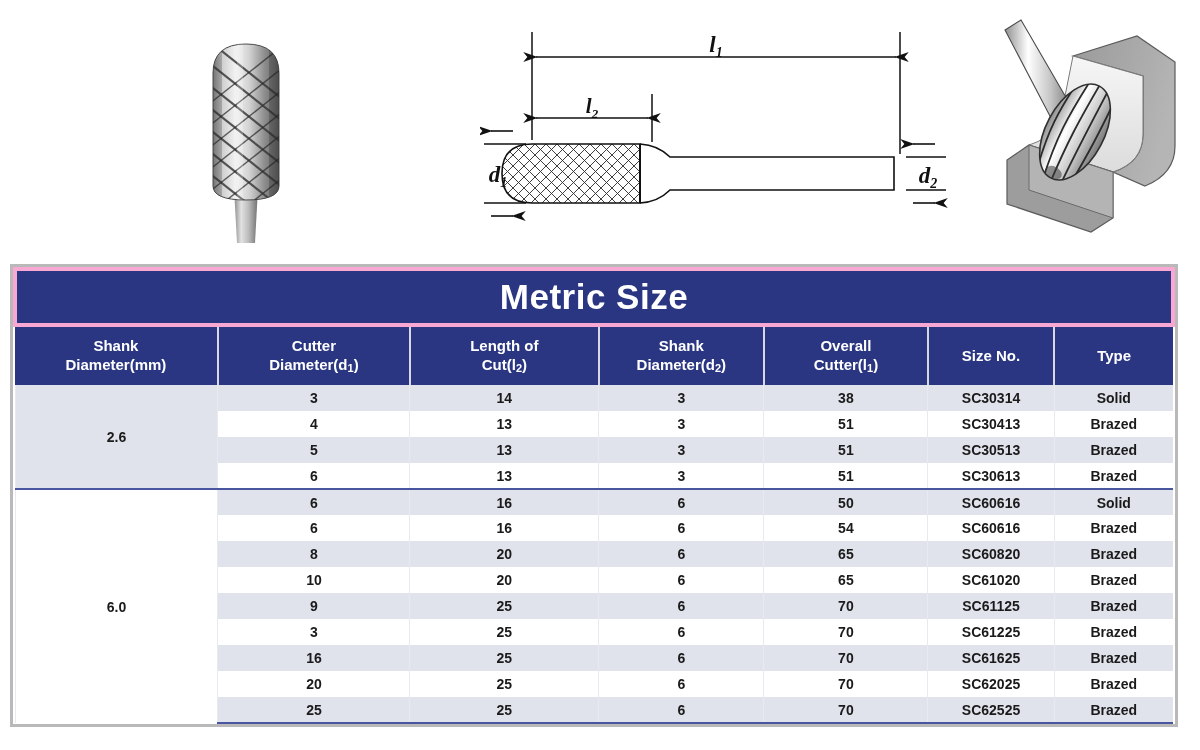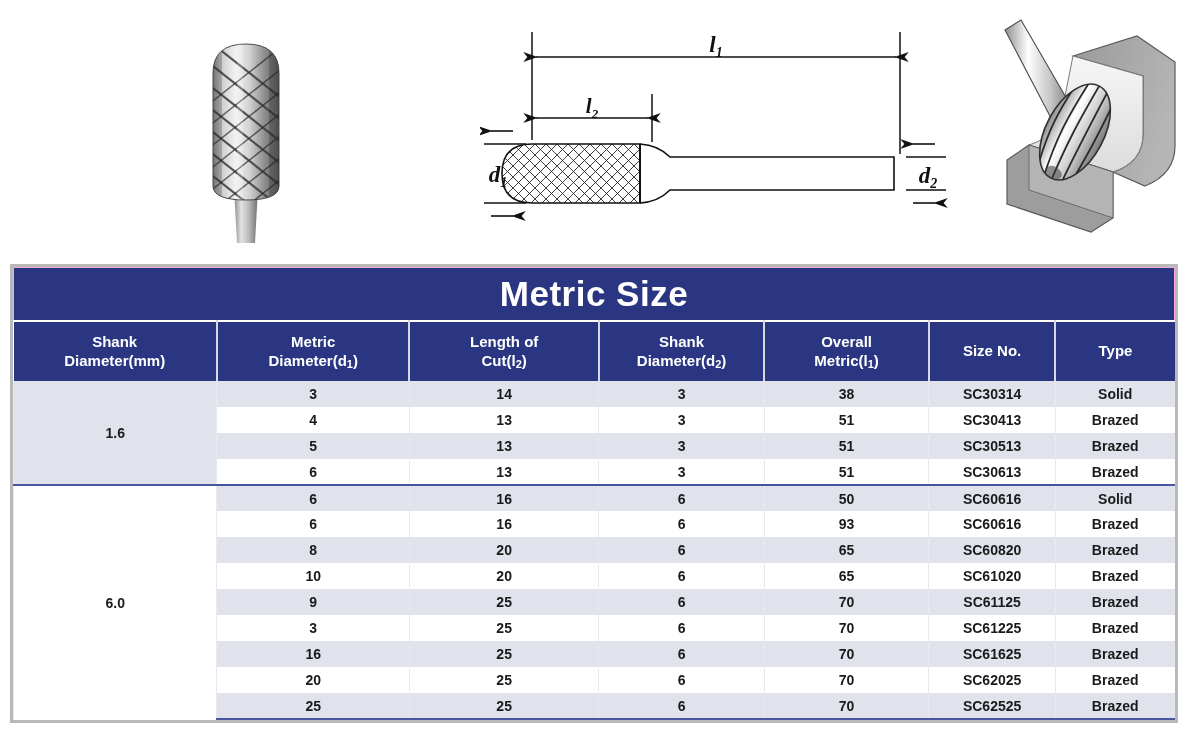--- a/index.html
+++ b/index.html
@@ -58,21 +58,21 @@
   
   .title-cell {
     background: #2a3682;
     color: #ffffff;
     font-size: 35px;
     font-weight: bold;
     text-align: center;
     letter-spacing: 0.5px;
     height: 52px;
     padding: 0;
-    border: 1px solid #f9a8d4;
+    border: 4px solid #f9a8d4;
   }
 
   
   .spec thead th.col-head {
     background: #2a3682;
     color: #ffffff;
     font-size: 15px;
     font-weight: bold;
     line-height: 1.25;
     text-align: center;
@@ -294,46 +294,46 @@
     <thead>
       <tr>
         <th class="title-cell" colspan="7">Metric Size</th>
       </tr>
       <tr>
         <th class="col-head">
           <span>Shank</span><br>
           <span>Diameter(mm)</span>
         </th>
         <th class="col-head">
-          <span>Metric</span><br>
+          <span>Cutter</span><br>
           <span>Diameter(d</span><span class="sub">1</span><span>)</span>
         </th>
         <th class="col-head">
           <span>Length of</span><br>
           <span>Cut(l</span><span class="sub">2</span><span>)</span>
         </th>
         <th class="col-head">
           <span>Shank</span><br>
           <span>Diameter(d</span><span class="sub">2</span><span>)</span>
         </th>
         <th class="col-head">
           <span>Overall</span><br>
-          <span>Metric(l</span><span class="sub">1</span><span>)</span>
+          <span>Cutter(l</span><span class="sub">1</span><span>)</span>
         </th>
         <th class="col-head">
           <span>Size No.</span>
         </th>
         <th class="col-head">
           <span>Type</span>
         </th>
       </tr>
     </thead>
     <tbody id="spec-body">
         <tr class="shade">
-          <td class="group-cell g-shade" rowspan="4">1.6</td>
+          <td class="group-cell g-shade" rowspan="4">2.6</td>
           <td>3</td>
           <td>14</td>
           <td>3</td>
           <td>38</td>
           <td>SC30314</td>
           <td>Solid</td>
         </tr>
         <tr class="plain">
           <td>4</td>
           <td>13</td>
@@ -364,21 +364,21 @@
           <td>16</td>
           <td>6</td>
           <td>50</td>
           <td>SC60616</td>
           <td>Solid</td>
         </tr>
         <tr class="plain">
           <td>6</td>
           <td>16</td>
           <td>6</td>
-          <td>93</td>
+          <td>54</td>
           <td>SC60616</td>
           <td>Brazed</td>
         </tr>
         <tr class="shade">
           <td>8</td>
           <td>20</td>
           <td>6</td>
           <td>65</td>
           <td>SC60820</td>
           <td>Brazed</td>

